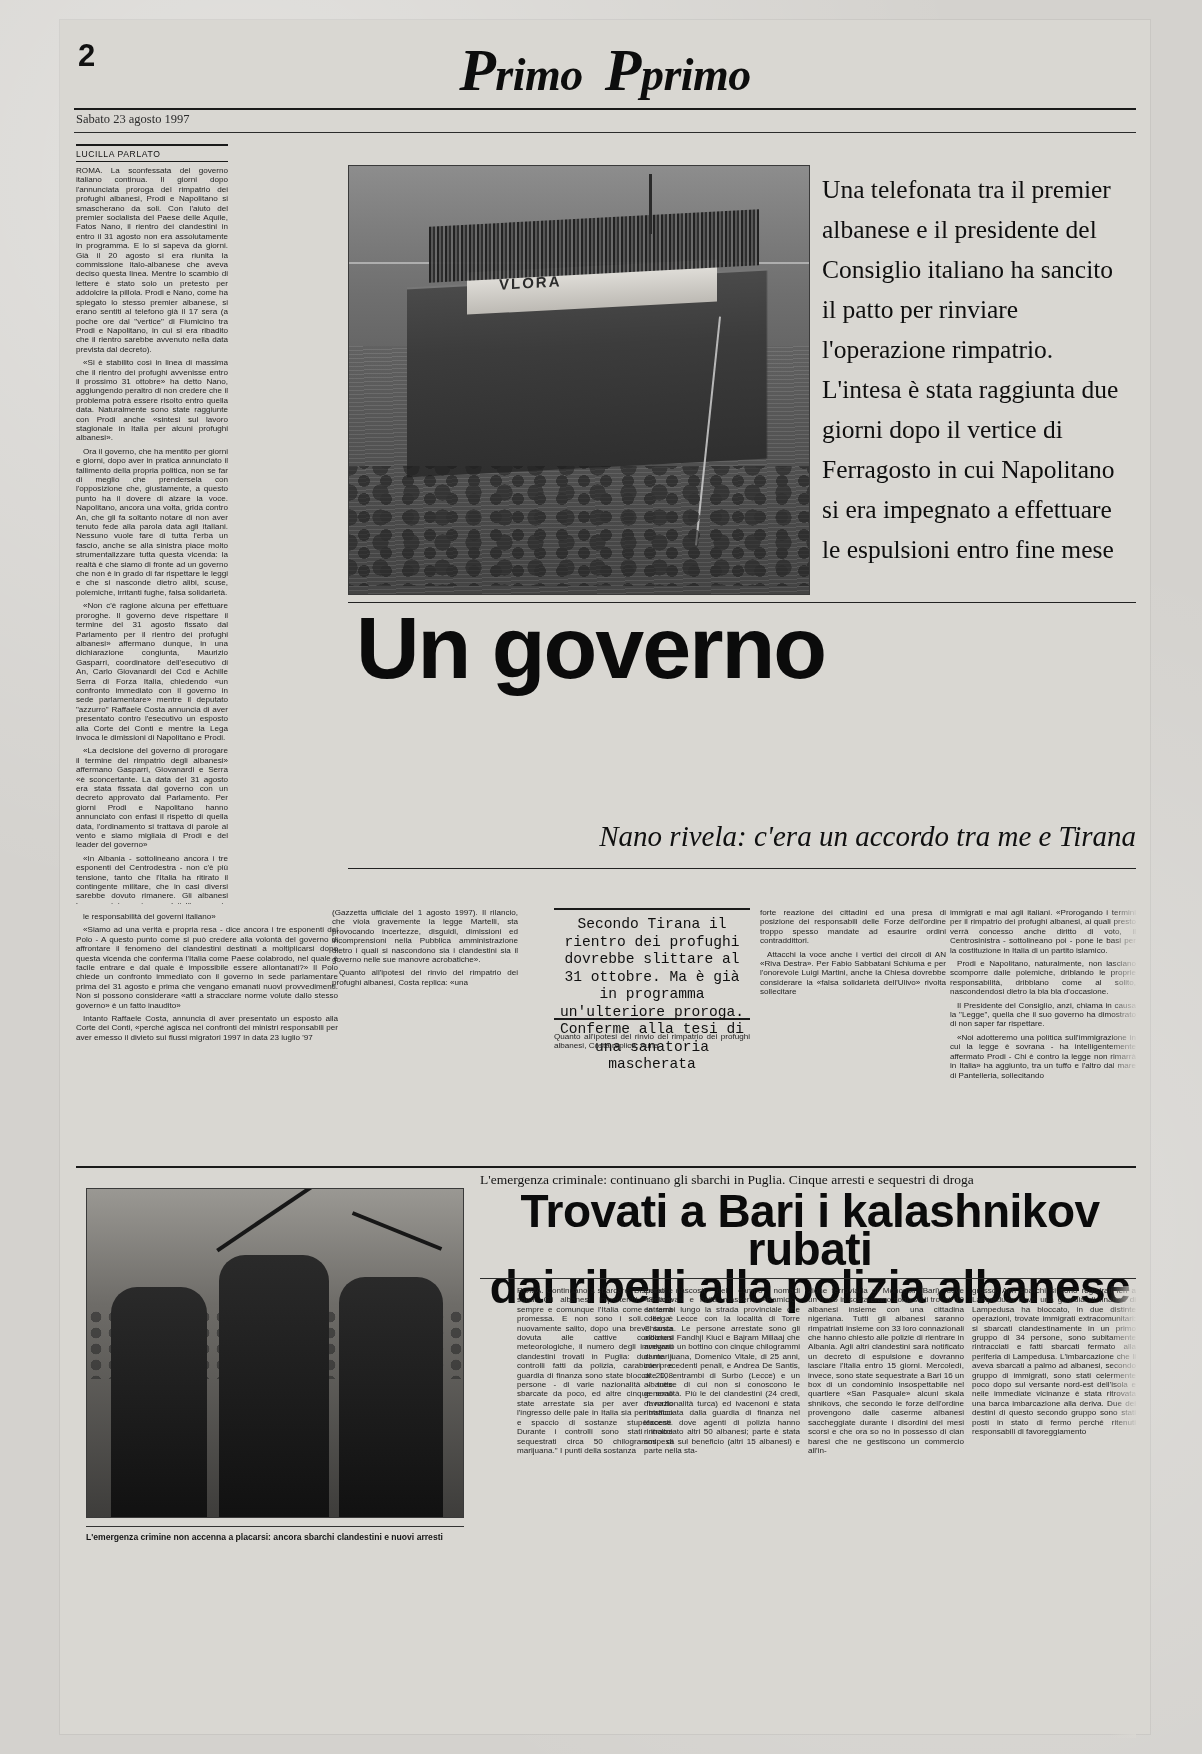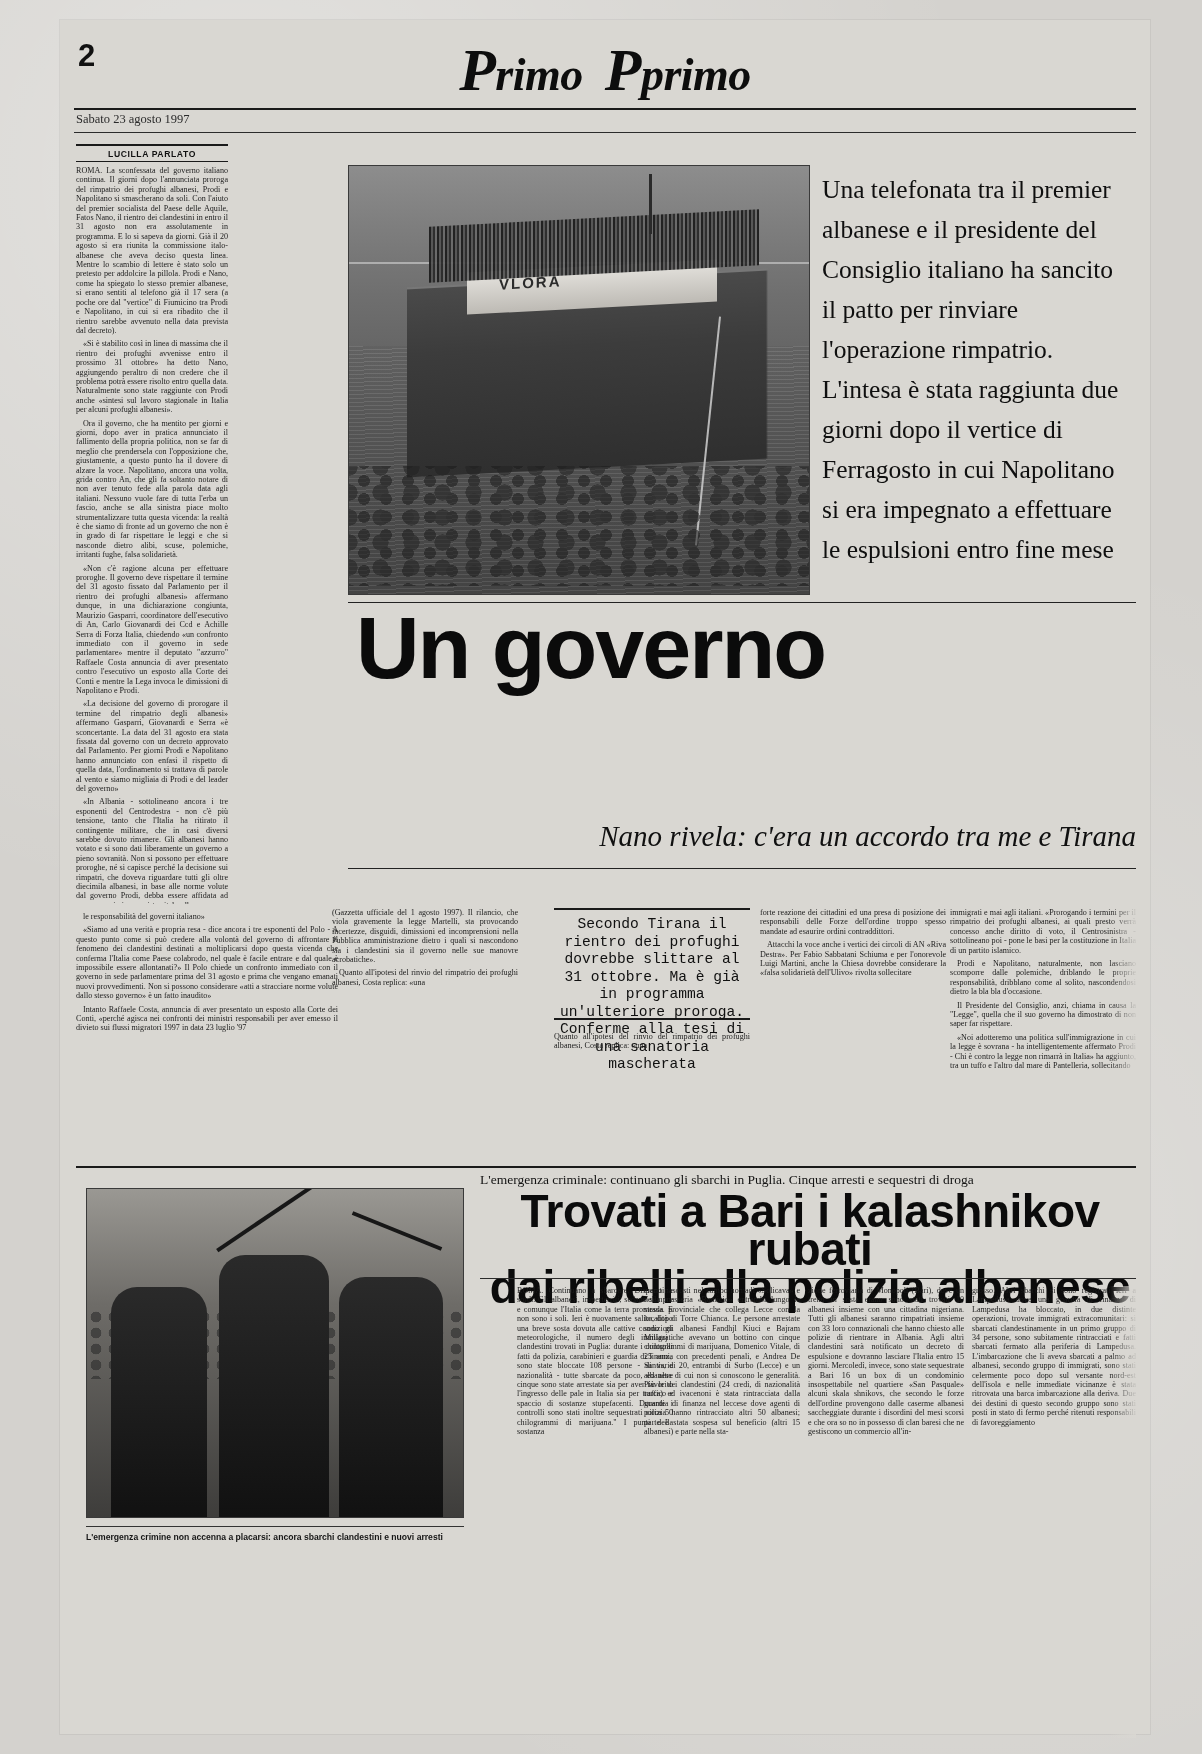--- a/index.html
+++ b/index.html
@@ -53,21 +53,21 @@
     font-family: "Liberation Serif", serif;
     font-size: 12.5px; color: #2a2a2a;
   }
   .rule-top2 {
     position: absolute; left: 14px; top: 112px; width: 1062px;
     border-top: 1px solid #2b2b2b;
   }
 
   
   .col-text {
-    font-family: Liberation Serif, serif;
+    font-family: Liberation Sans, sans-serif;
     font-size: 8.1px;
     line-height: 9.4px;
     text-align: justify;
     color: #1c1c1c;
     hyphens: auto;
   }
   .col-text p { margin: 0 0 4px 0; text-indent: 7px; }
   .col-text p.noind { text-indent: 0; }
 
   
@@ -76,23 +76,22 @@
     overflow: hidden;
   }
   .byline-box {
     border-top: 2px solid #1a1a1a;
     border-bottom: 1px solid #1a1a1a;
     padding: 3px 0 2px 0;
     margin-bottom: 4px;
   }
   .byline {
     font-family: "Liberation Sans", sans-serif;
-    font-weight: bold; font-size: 8.6px; letter-spacing: 0.6px;
+    font-weight: normal; font-size: 8.6px; letter-spacing: 0.6px;
     color: #111;
-    text-align: center;
   }
 
   
   .photo-main {
     position: absolute; left: 288px; top: 145px; width: 462px; height: 430px;
     background: #6c6c6c;
     overflow: hidden;
     border: 1px solid #3a3a3a;
   }
   .sea {

